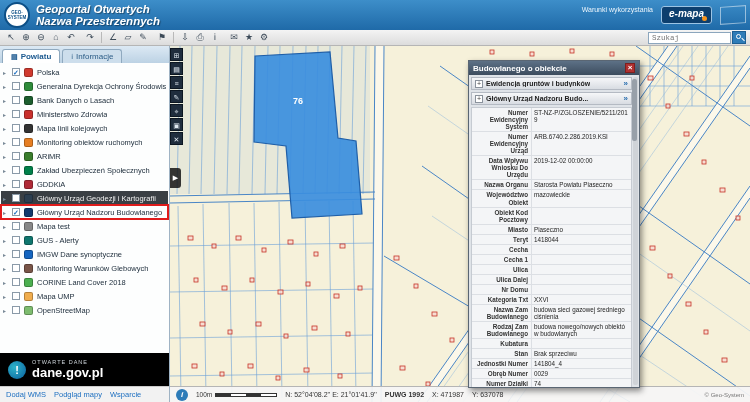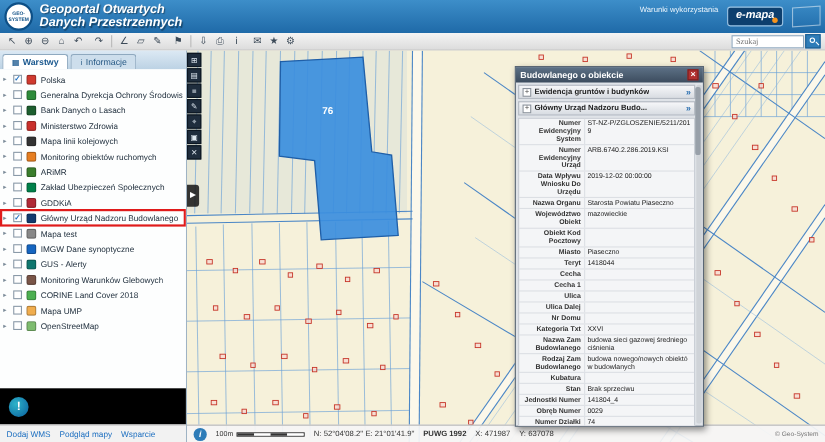--- a/index.html
+++ b/index.html
@@ -16,21 +16,21 @@
   .emapa::after { content:""; position:absolute; right:4px; bottom:2px; width:5px; height:5px; border-radius:50%; background:#f7941d; }
   .flag { width:26px; height:18px; transform:skewY(-4deg); border:1px solid rgba(255,255,255,.5); overflow:hidden; }
   .flag .fw { height:50%; background:#fff; } .flag .fr { height:50%; background:#d22730; }
 
   
   .toolbar { height:16px; background:linear-gradient(#f4f4f4,#dcdcdc); border-bottom:1px solid #b5b5b5; display:flex; align-items:center; padding:0 4px; gap:1px; }
   .tb-btn { width:14px; height:13px; border:1px solid transparent; border-radius:2px; font-size:9px; line-height:11px; text-align:center; color:#3c4a58; background:transparent; cursor:pointer; }
   .tb-btn:nth-child(5n) { margin-right:4px; }
   .tb-sep { width:1px; height:11px; background:#b9b9b9; margin:0 3px; }
   .search-wrap { margin-left:auto; display:flex; align-items:center; }
-  .search-input { width:66px; height:12px; font-size:7.5px; border:1px solid #8ca6bd; padding:0 3px; font-family:Liberation Serif, serif; }
+  .search-input { width:83px; height:12px; font-size:7.5px; border:1px solid #8ca6bd; padding:0 3px; font-family:Liberation Mono, monospace; }
   .search-btn { width:14px; height:13px; background:#2e7cb8; border:1px solid #1d5e92; margin-left:1px; position:relative; cursor:pointer; }
   .mag { position:absolute; left:3px; top:2px; width:5px; height:5px; border:1.3px solid #fff; border-radius:50%; }
   .mag::after { content:""; position:absolute; left:4px; top:4px; width:4px; height:1.3px; background:#fff; transform:rotate(45deg); }
 
   
   .content { flex:1; display:flex; min-height:0; }
 
   
   .sidebar { width:170px; background:#f5f8fb; border-right:1px solid #9fb3c4; display:flex; flex-direction:column; }
   .tabs { height:17px; background:linear-gradient(#dce9f4,#bcd2e4); display:flex; align-items:flex-end; padding:1px 2px 0; gap:2px; }
@@ -97,21 +97,21 @@
 </style>
 </head>
 <body>
 
 <div class="app">
 
   <div class="header">
     <div class="gs-logo">GEO-SYSTEM</div>
     <div class="h-title">
       <div>Geoportal Otwartych</div>
-      <div>Danych Przestrzennych</div>
+      <div>Nazwa Przestrzennych</div>
     </div>
     <div class="h-right">
       <span class="terms">Warunki wykorzystania</span>
       <span class="emapa">e-mapa</span>
       <span class="flag"><span class="fw"></span><span class="fr"></span></span>
     </div>
   </div>
 
   <div class="toolbar">
     <button class="tb-btn">↖</button>
@@ -139,21 +139,21 @@
         </button>
     </div>
   </div>
 
   <div class="content">
 
     <div class="sidebar">
       <div class="tabs">
         <div class="tab active">
           <span class="t-ico">▤</span>
-          <span>Warstwy</span>
+          <span>Powiatu</span>
         </div>
         <div class="tab">
           <span class="t-ico">ℹ</span>
           <span>Informacje</span>
         </div>
       </div>
 
       <div class="tree">
         <div class="layer-row">
             <span class="tw">▸</span>
@@ -202,47 +202,53 @@
             <span class="cb"></span>
             <span class="lic" style="background-color: rgb(0, 128, 74);"></span>
             <span class="ll">Zakład Ubezpieczeń Społecznych</span>
           </div>
         <div class="layer-row">
             <span class="tw">▸</span>
             <span class="cb"></span>
             <span class="lic" style="background-color: rgb(176, 42, 55);"></span>
             <span class="ll">GDDKiA</span>
           </div>
+        <div class="layer-row sel">
+            <span class="tw">▸</span>
+            <span class="cb"></span>
+            <span class="lic" style="background-color: rgb(44, 62, 80);"></span>
+            <span class="ll">Główny Urząd Geodezji i Kartografii</span>
+          </div>
         <div class="layer-row hl">
             <span class="tw">▸</span>
             <span class="cb on"></span>
             <span class="lic" style="background-color: rgb(18, 58, 109);"></span>
             <span class="ll">Główny Urząd Nadzoru Budowlanego</span>
           </div>
         <div class="layer-row">
             <span class="tw">▸</span>
             <span class="cb"></span>
             <span class="lic" style="background-color: rgb(136, 136, 136);"></span>
             <span class="ll">Mapa test</span>
           </div>
         <div class="layer-row">
             <span class="tw">▸</span>
             <span class="cb"></span>
+            <span class="lic" style="background-color: rgb(15, 118, 110);"></span>
+            <span class="ll">GUS - Alerty</span>
+          </div>
+        <div class="layer-row">
+            <span class="tw">▸</span>
+            <span class="cb"></span>
             <span class="lic" style="background-color: rgb(21, 101, 192);"></span>
             <span class="ll">IMGW Dane synoptyczne</span>
           </div>
         <div class="layer-row">
             <span class="tw">▸</span>
             <span class="cb"></span>
-            <span class="lic" style="background-color: rgb(15, 118, 110);"></span>
-            <span class="ll">GUS - Alerty</span>
-          </div>
-        <div class="layer-row">
-            <span class="tw">▸</span>
-            <span class="cb"></span>
             <span class="lic" style="background-color: rgb(121, 85, 72);"></span>
             <span class="ll">Monitoring Warunków Glebowych</span>
           </div>
         <div class="layer-row">
             <span class="tw">▸</span>
             <span class="cb"></span>
             <span class="lic" style="background-color: rgb(76, 175, 80);"></span>
             <span class="ll">CORINE Land Cover 2018</span>
           </div>
         <div class="layer-row">
@@ -254,20 +260,24 @@
         <div class="layer-row">
             <span class="tw">▸</span>
             <span class="cb"></span>
             <span class="lic" style="background-color: rgb(126, 188, 111);"></span>
             <span class="ll">OpenStreetMap</span>
           </div>
       </div>
 
       <div class="dane-box">
         <div class="od-logo">!</div>
+        <div class="od-text">
+          <div class="od-small">OTWARTE DANE</div>
+          <div class="od-big">dane.gov.pl</div>
+        </div>
       </div>
       <div class="side-footer">
         <span>Dodaj WMS</span>
         <span>Podgląd mapy</span>
         <span>Wsparcie</span>
       </div>
     </div>
 
     <div class="map">
       <svg width="580" height="356" viewBox="0 0 580 356">

